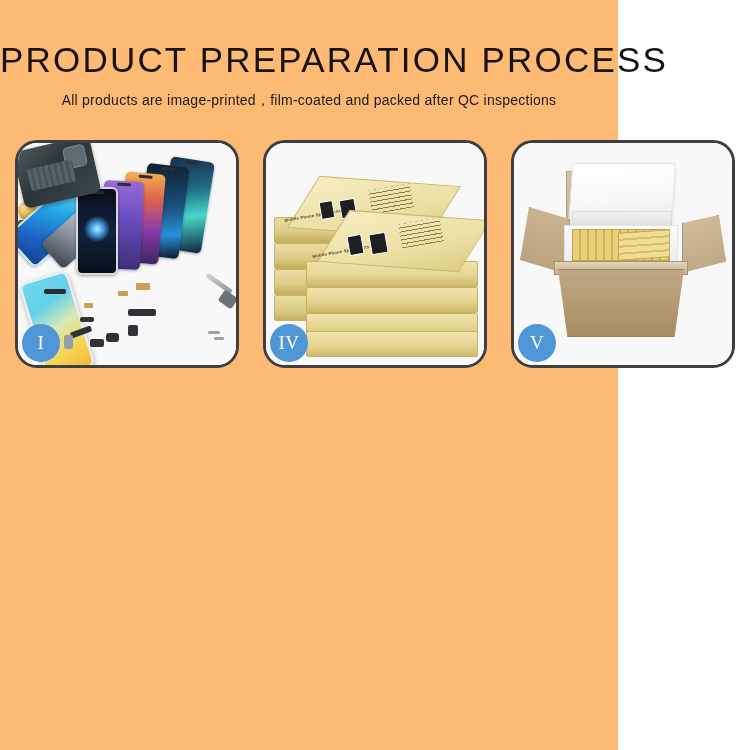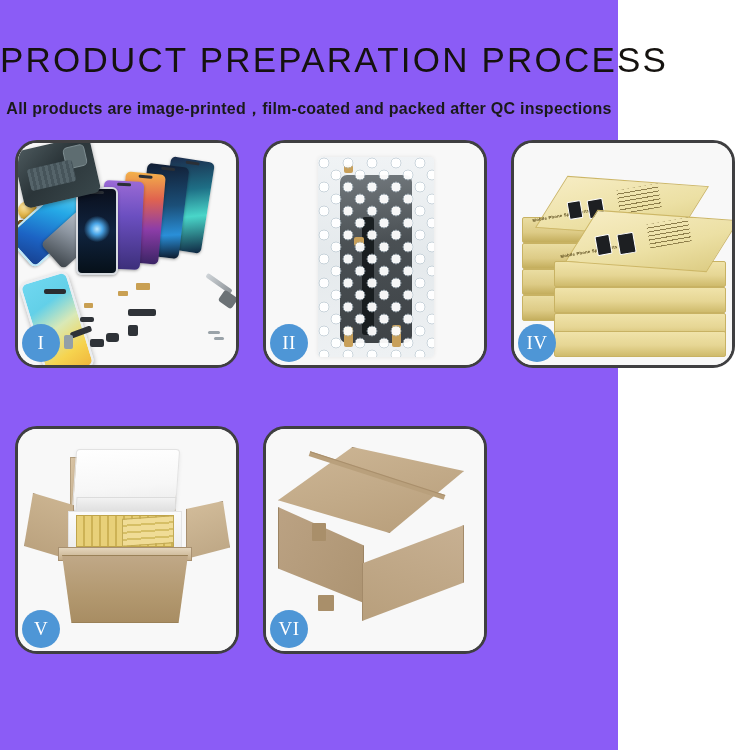--- a/index.html
+++ b/index.html
@@ -7,42 +7,41 @@
   html, body {
     width: 750px; height: 750px;
     background: #ffffff;
     font-family: "Liberation Sans", sans-serif;
     overflow: hidden;
   }
 
   #page {
     position: relative;
     width: 618px; height: 750px;
-    background: #8b5cf6;
+    background: #fdba74;
   }
 
   
   #header { padding-top: 40px; text-align: center; }
 
   #title {
     font-size: 35px;
     letter-spacing: 2.2px;
     font-weight: 400;
     color: #15120f;
     line-height: 40px;
     white-space: nowrap;
   }
 
   #subtitle {
-    font-size: 16px;
+    font-size: 14px;
     color: #1a1a1a;
     letter-spacing: 0.25px;
-    margin-top: 19px;
+    margin-top: 12px;
     white-space: nowrap;
-    font-weight: bold;
   }
 
   
   #grid {
     position: absolute;
     left: 15px; top: 140px;
     width: 720px; height: 540px;
     display: grid;
     grid-template-columns: 224px 224px 224px;
     grid-template-rows: 228px 228px;
@@ -391,34 +390,20 @@
           <div class="flex" style="left:46px; top:192px; width:9px;  height:14px; border-radius:2px; background:#93a0a8;"></div>
           <div id="p1-screw"></div>
           <div id="p1-screwb"></div>
           <div class="flex" style="left:190px;top:188px; width:12px; height:3px; background:#9aa3a9;"></div>
           <div class="flex" style="left:196px;top:194px; width:10px; height:3px; background:#9aa3a9;"></div>
         </div>
       </div>
       <div class="badge">I</div>
     </div>
 
-    <div class="panel">
-      <div class="panel-inner">
-        <div id="p2-bag">
-          <div id="p2-part"></div>
-          <div id="p2-flexstrip"></div>
-          <div class="p2-tab" style="left:26px; top:8px;  width:9px; height:8px;"></div>
-          <div class="p2-tab" style="left:36px; top:80px; width:10px;height:9px;"></div>
-          <div class="p2-tab" style="left:26px; top:170px;width:9px; height:20px;"></div>
-          <div class="p2-tab" style="left:74px; top:168px;width:9px; height:22px;"></div>
-          <div id="p2-bubbles"></div>
-        </div>
-      </div>
-      <div class="badge">II</div>
-    </div>
 
 
     <div class="panel">
       <div class="panel-inner">
         <div id="p4-wrap">
 
           <div class="p4-slab sh" style="left:0px;  top:58px;"></div>
           <div class="p4-slab sh" style="left:0px;  top:84px;"></div>
           <div class="p4-slab sh" style="left:0px;  top:110px;"></div>
           <div class="p4-slab sh" style="left:0px;  top:136px;"></div>
@@ -453,26 +438,15 @@
         <div id="p5-flapr"></div>
         <div id="p5-foamin"></div>
         <div id="p5-ybox"></div>
         <div id="p5-ybox2"></div>
         <div id="p5-rim"></div>
         <div id="p5-bodyfront"></div>
       </div>
       <div class="badge">V</div>
     </div>
 
-    <div class="panel">
-      <div class="panel-inner">
-        <div id="p6-top"></div>
-        <div id="p6-seam"></div>
-        <div id="p6-left"></div>
-        <div id="p6-right"></div>
-        <div class="p6-tape" style="left:46px; top:94px;  width:14px; height:18px;"></div>
-        <div class="p6-tape" style="left:52px; top:166px; width:16px; height:16px;"></div>
-      </div>
-      <div class="badge">VI</div>
-    </div>
 
   </div>
 </div>
 
 </body></html>

